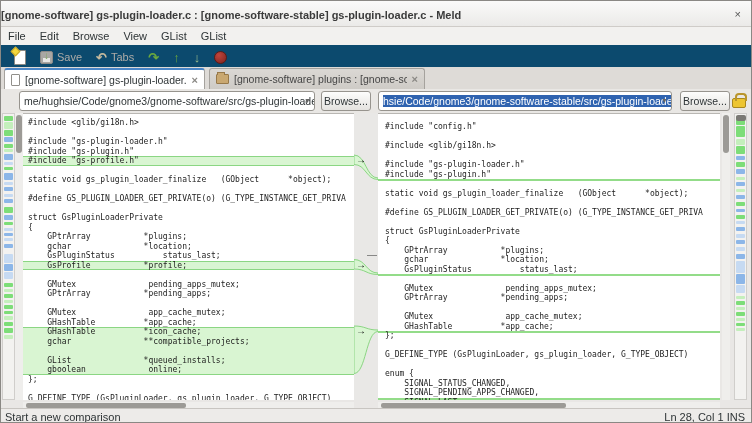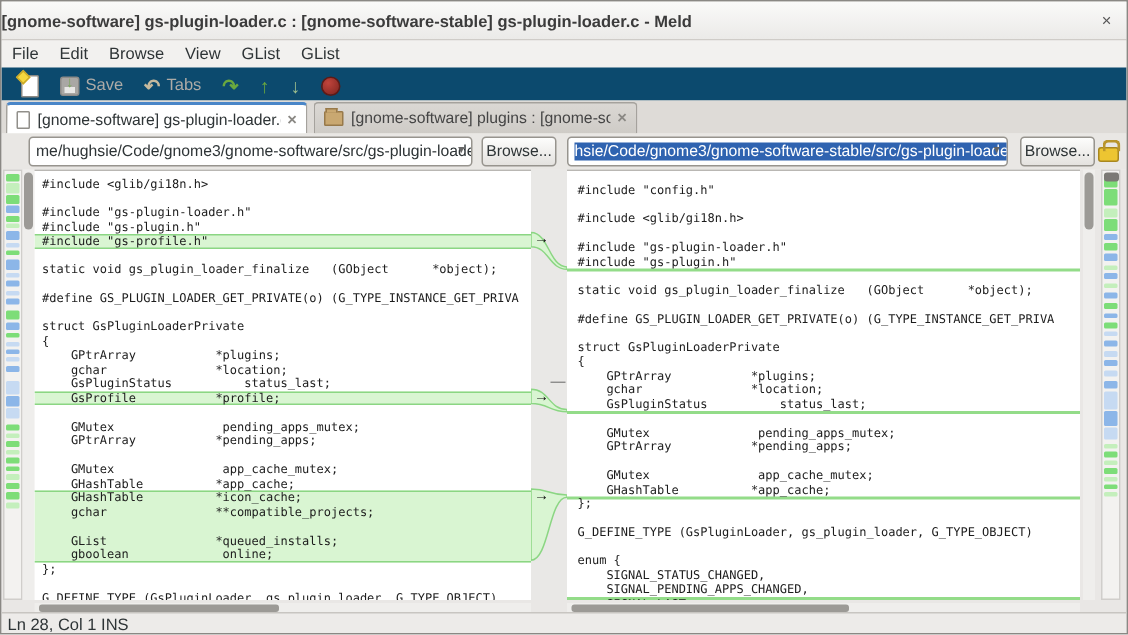--- a/index.html
+++ b/index.html
@@ -328,16 +328,17 @@
       </div>
     <div class="hscroll hscroll-left">
       <div class="hthumb"></div>
     </div>
     <div class="hscroll hscroll-right">
       <div class="hthumb"></div>
     </div>
   </div>
 
   <div class="statusbar">
+    <span>Start a new comparison</span>
     <span>Ln 28, Col 1 INS</span>
   </div>
 
 </div>
 
 </body></html>

